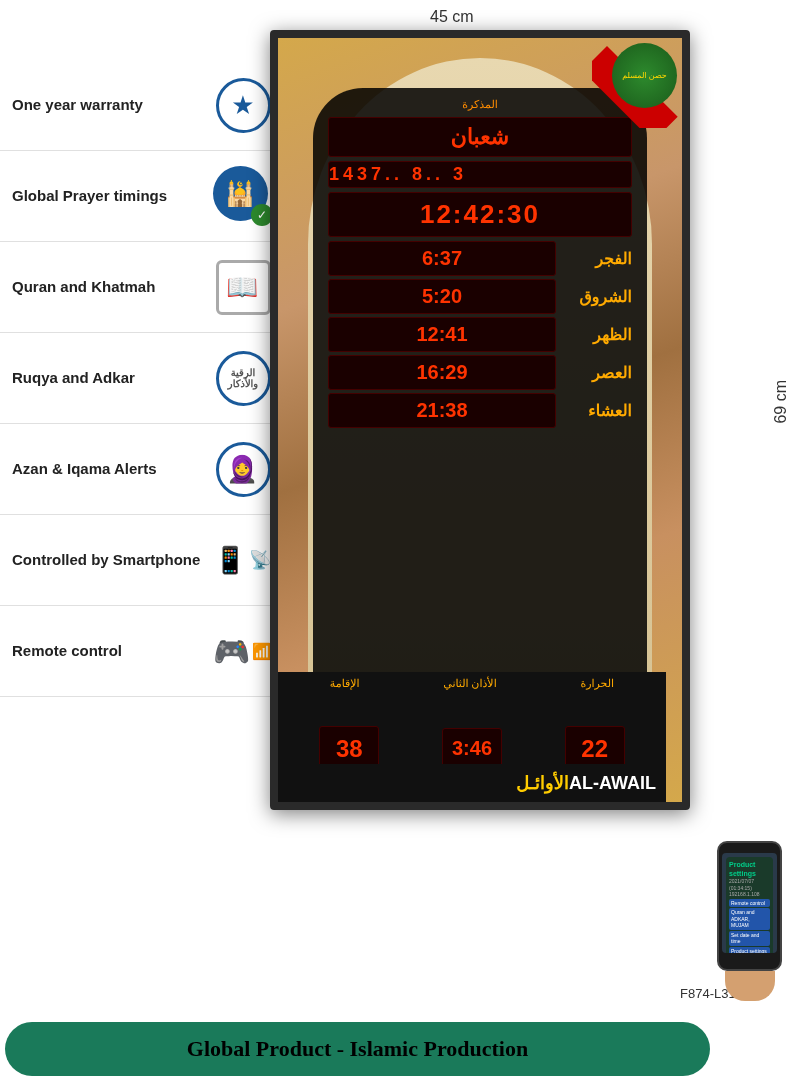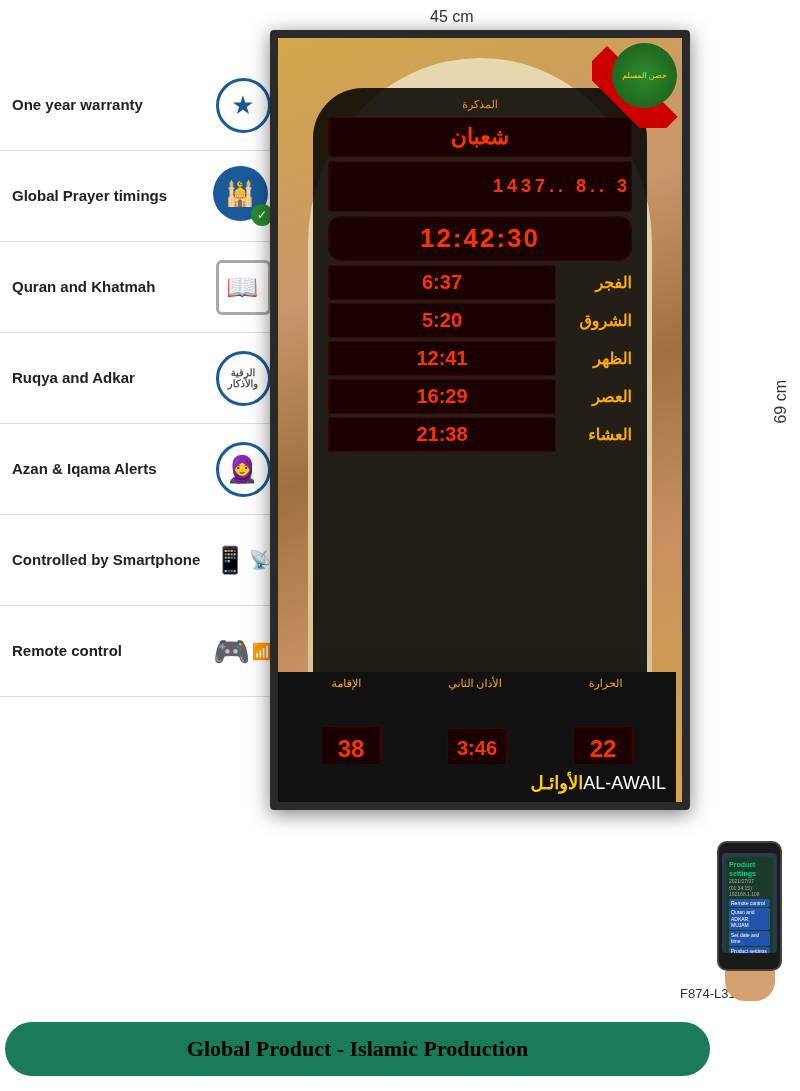--- a/index.html
+++ b/index.html
@@ -126,39 +126,39 @@
       color: #ff3300;
       font-size: 22px;
       font-weight: bold;
       border-radius: 3px;
     }
 
     .led-date-row {
       background: #1a0000;
       border: 1px solid #440000;
       width: 100%;
-      text-align: right;
-      padding: 14px 0;
+      text-align: left;
+      padding: 2px 0;
       color: #ff3300;
       font-size: 18px;
       font-weight: bold;
       border-radius: 3px;
       letter-spacing: 4px;
     }
 
     .led-time-main {
       background: #1a0000;
       border: 1px solid #440000;
       width: 100%;
       text-align: center;
       padding: 6px 0;
       color: #ff3300;
       font-size: 26px;
       font-weight: bold;
-      border-radius: 13px;
+      border-radius: 3px;
       letter-spacing: 2px;
     }
 
     .prayer-row {
       display: flex;
       align-items: center;
       width: 100%;
       gap: 6px;
     }
 
@@ -180,21 +180,21 @@
       font-weight: bold;
       text-align: right;
       min-width: 70px;
       font-family: 'Times New Roman', serif;
     }
 
     .bottom-bar {
       position: absolute;
       bottom: 0;
       left: 0;
-      right: 6px;
+      right: 16px;
       height: 130px;
       background: #111;
       display: flex;
       flex-direction: column;
     }
 
     .bottom-labels {
       display: flex;
       justify-content: space-around;
       padding: 5px 10px;
@@ -236,21 +236,21 @@
 
     .brand-arabic {
       color: #ffcc00;
       font-size: 18px;
       font-weight: bold;
     }
 
     .brand-english {
       color: #ffffff;
       font-size: 18px;
-      font-weight: normal;
+      font-weight: bold;
     }
 
     
     .dim-top {
       position: absolute;
       top: 8px;
       left: 430px;
       font-size: 16px;
       color: #333;
       font-weight: 500;

